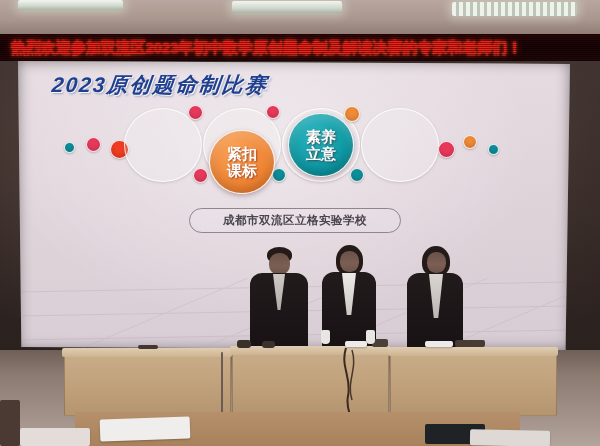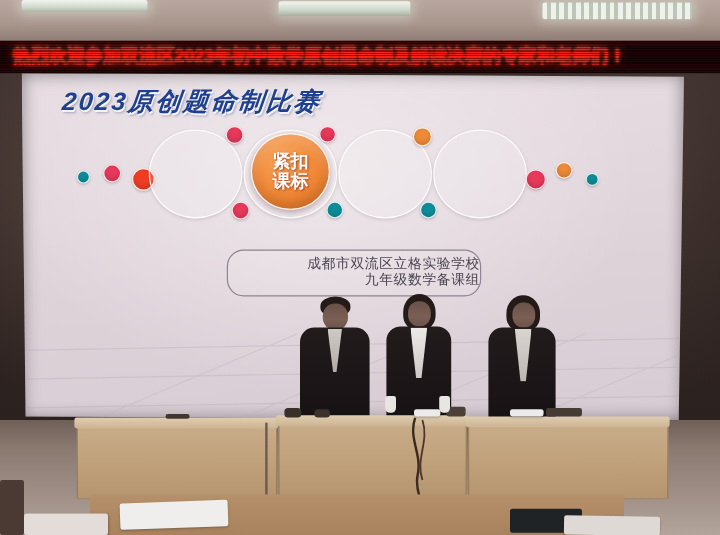--- a/index.html
+++ b/index.html
@@ -102,23 +102,23 @@
   .bubble span{display:block;}
   .dot{
     position:absolute;border-radius:50%;
     border:1.5px solid rgba(255,255,255,.85);
     box-shadow:0 1px 2px rgba(90,60,70,.3),inset 0 -2px 4px rgba(0,0,0,.15);
   }
 
   
   .school{
     position:absolute;left:171px;top:147px;width:210px;
-    padding:4px 0 5px;text-align:right;
+    padding:4px 0 5px;text-align:center;
     border:1.2px solid #8e8492;border-radius:14px;
-    color:#4a4450;font-size:11.5px;font-weight:normal;line-height:14px;
+    color:#4a4450;font-size:11.5px;font-weight:bold;line-height:14px;
     background:rgba(255,255,255,.10);
     letter-spacing:.5px;
   }
 
   
   .person{position:absolute;}
   .face{
     position:absolute;border-radius:46%;
     background:linear-gradient(180deg,#6a5149 0%,#7b5f54 60%,#6c524a 100%);
   }
@@ -209,35 +209,38 @@
       <div class="halo" style="left:343px;top:4px;width:76px;height:72px;"></div>
 
       <div class="dot" style="left:170px;top:1px;width:13px;height:13px;background:#e8395c;"></div>
       <div class="dot" style="left:175px;top:64px;width:13px;height:13px;background:#e8395c;"></div>
       <div class="dot" style="left:248px;top:1px;width:12px;height:12px;background:#e8395c;"></div>
       <div class="dot" style="left:254px;top:64px;width:12px;height:12px;background:#0e8e9b;"></div>
       <div class="dot" style="left:326px;top:2px;width:14px;height:14px;background:#ef8b38;"></div>
       <div class="dot" style="left:332px;top:64px;width:12px;height:12px;background:#0e8e9b;"></div>
 
 
-      <div class="bubble" style="left:191px;top:7px;width:64px;height:62px;background:radial-gradient(circle at 38% 30%,#f7a257,#ef8433 60%,#d86a1e 100%);">
+      <div class="bubble" style="left:191px;top:26px;width:64px;height:62px;background:radial-gradient(circle at 38% 30%,#f7a257,#ef8433 60%,#d86a1e 100%);">
         <span>紧扣</span>
         <span>课标</span>
       </div>
 
+      <div class="bubble" style="left:270px;top:9px;width:64px;height:62px;background:radial-gradient(circle at 38% 30%,#2ab3bd,#0e98a3 60%,#07757f 100%);">
+        <span>素养</span>
+        <span>立意</span>
+      </div>
 
 
       <div class="dot" style="left:420px;top:37px;width:15px;height:15px;background:#e8395c;"></div>
       <div class="dot" style="left:445px;top:31px;width:12px;height:12px;background:#ef8b38;"></div>
       <div class="dot" style="left:470px;top:40px;width:9px;height:9px;background:#0e8e9b;"></div>
     </div>
 
     <div class="school">
       <div>成都市双流区立格实验学校</div>
-      <div>九年级数学备课组</div>
     </div>
   </div>
 
   <div class="person" style="left:248px;top:247px;width:62px;height:110px;">
     <div class="hair" style="left:19px;top:0px;width:25px;height:16px;"></div>
     <div class="face" style="left:21px;top:6px;width:21px;height:22px;"></div>
     <div class="torso" style="left:2px;top:26px;width:58px;height:84px;"></div>
     <div class="shirt" style="left:25px;top:27px;width:12px;height:36px;clip-path:polygon(0 0,100% 0,62% 100%,38% 100%);"></div>
   </div>
 

